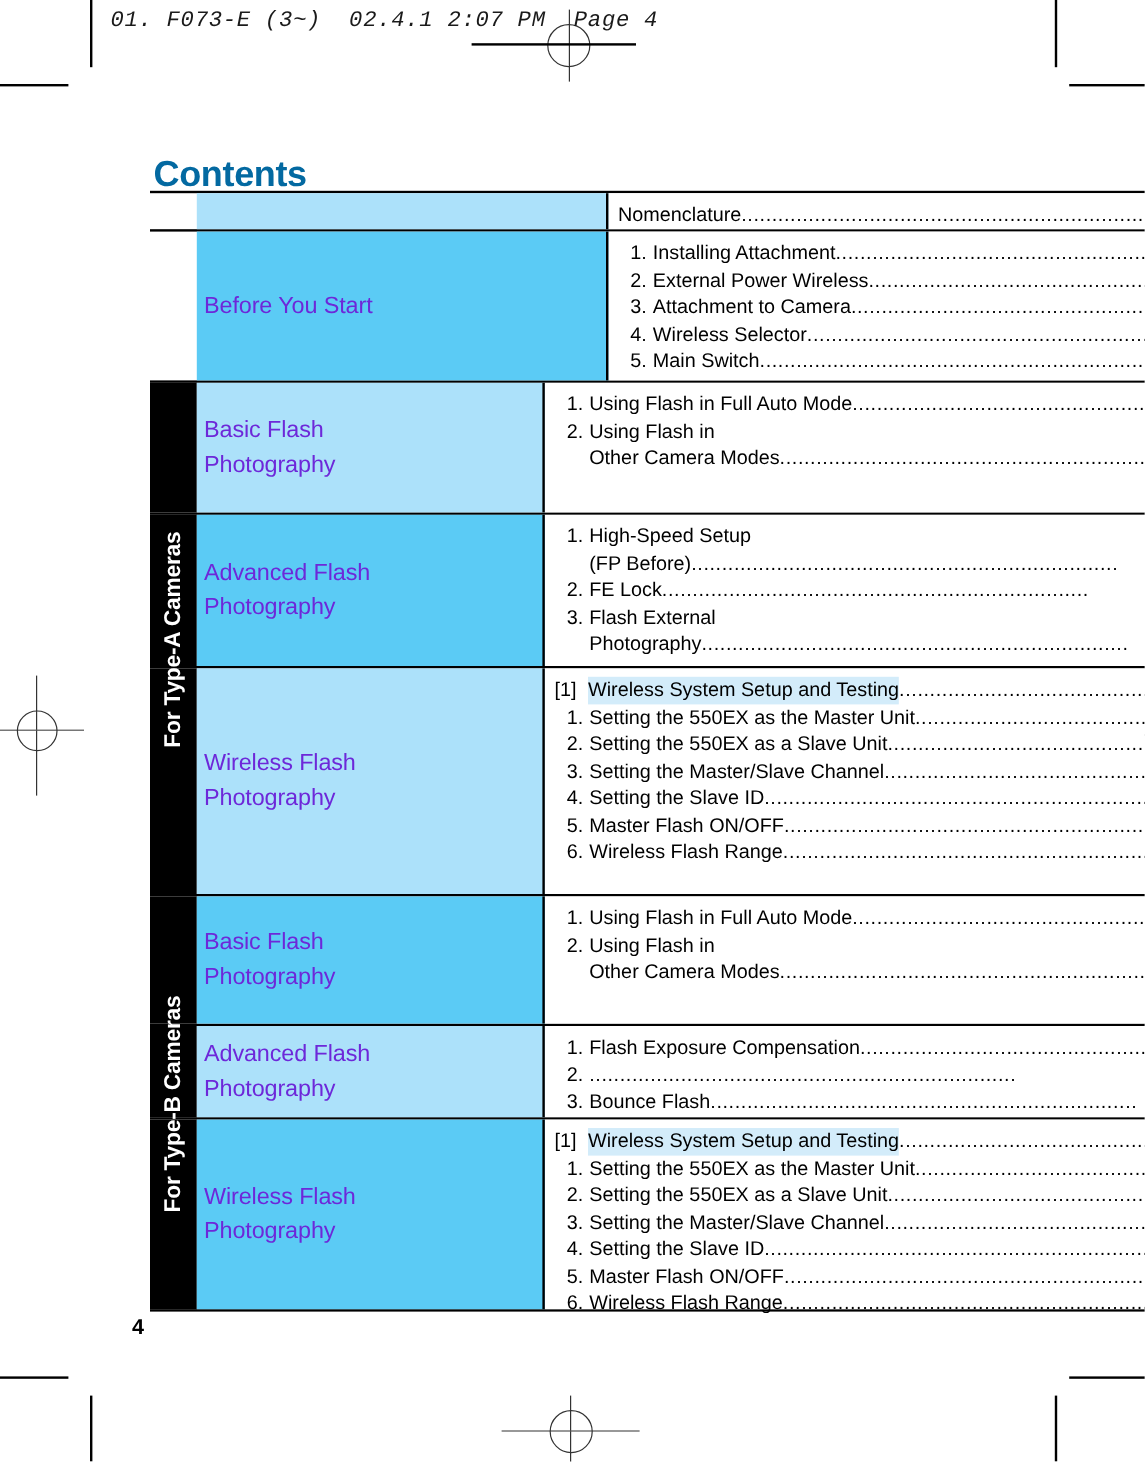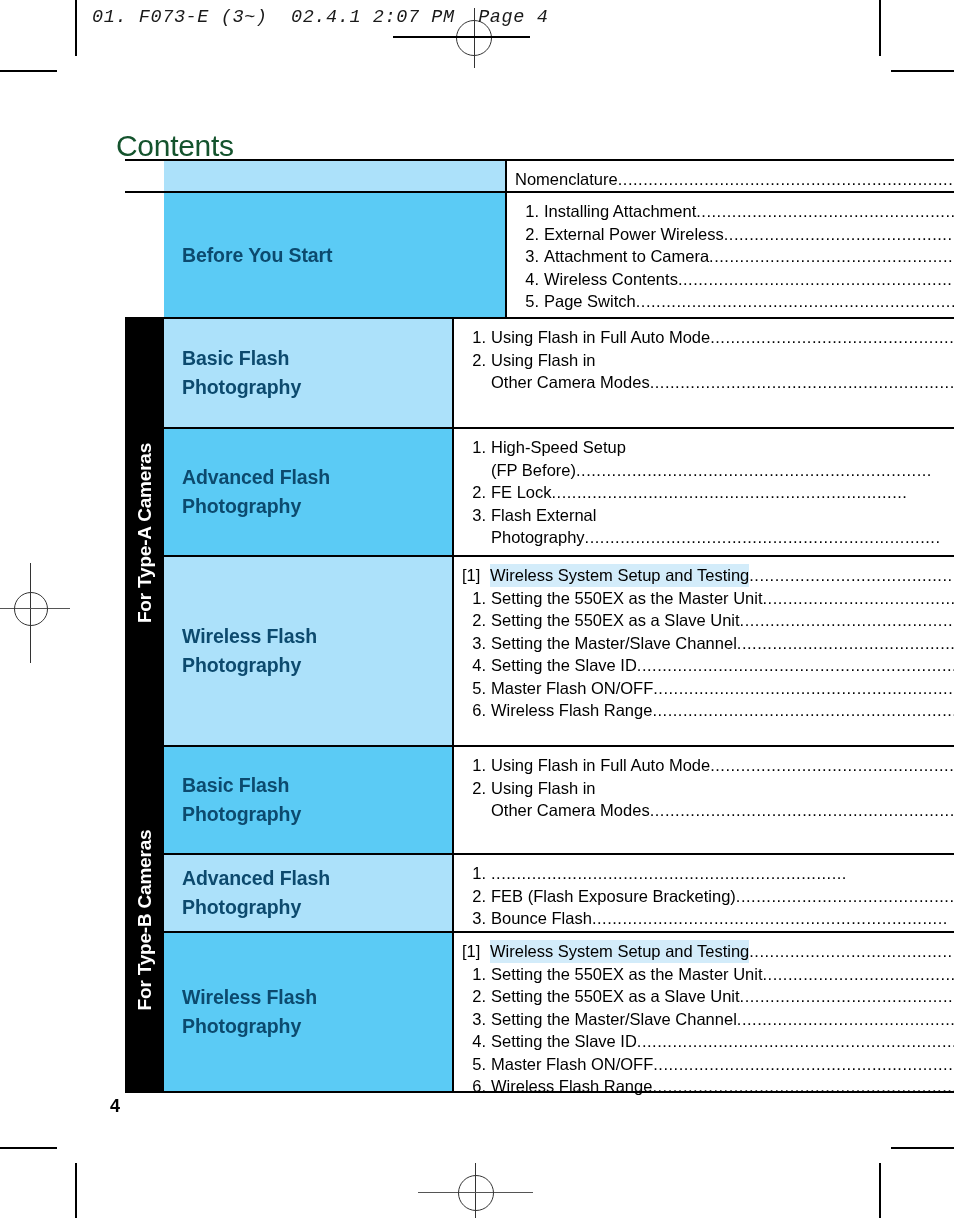--- a/index.html
+++ b/index.html
@@ -53,25 +53,25 @@
     left: 393px;
     top: 36px;
     width: 137px;
     height: 2px;
     background: #000;
   }
 
   
   .page-title {
     position: absolute;
-    left: 116px;
+    left: 128px;
     top: 109px;
     font-size: 30px;
-    font-weight: normal;
-    color: #14532d;
+    font-weight: bold;
+    color: #0369a1;
     letter-spacing: -0.3px;
   }
 
   
   .toc {
     position: absolute;
     left: 125px;
     top: 159px;
     width: 829px;
     border-top: 2px solid #000;
@@ -96,24 +96,24 @@
   .label-cell {
     flex: 0 0 auto;
     position: relative;
     box-sizing: border-box;
     display: flex;
     align-items: center;
     border-right: 2px solid #000;
   }
   .label-cell .label-text {
     font-size: 19.5px;
-    font-weight: bold;
-    color: #0c4a6e;
+    font-weight: normal;
+    color: #6d28d9;
     line-height: 1.47;
-    padding-left: 18px;
+    padding-left: 6px;
     letter-spacing: -0.1px;
   }
   .label-cell.indent-head .label-text { padding-left: 22px; }
 
   .items-cell {
     flex: 1 1 auto;
     box-sizing: border-box;
     padding: 7px 0 8px 8px;
     background: #fff;
   }
@@ -241,26 +241,26 @@
           <span class="txt">External Power Wireless</span>
           <span class="dots">......................................................................</span>
         </div>
         <div class="entry">
           <span class="num w2">3.</span>
           <span class="txt">Attachment to Camera</span>
           <span class="dots">......................................................................</span>
         </div>
         <div class="entry">
           <span class="num w2">4.</span>
-          <span class="txt">Wireless Contents</span>
+          <span class="txt">Wireless Selector</span>
           <span class="dots">......................................................................</span>
         </div>
         <div class="entry">
           <span class="num w2">5.</span>
-          <span class="txt">Page Switch</span>
+          <span class="txt">Main Switch</span>
           <span class="dots">......................................................................</span>
         </div>
       </div>
     </div>
     <div class="toc-row" style="height: 110px;">
       <div class="tabcol"></div>
       <div class="label-cell" style="flex-basis: 290px; width: 290px; background: rgb(172, 225, 250);">
         <div class="label-text">Basic Flash<br>Photography</div>
       </div>
       <div class="items-cell">
@@ -385,25 +385,25 @@
       </div>
     </div>
     <div class="toc-row" style="height: 78px;">
       <div class="tabcol"></div>
       <div class="label-cell" style="flex-basis: 290px; width: 290px; background: rgb(172, 225, 250);">
         <div class="label-text">Advanced Flash<br>Photography</div>
       </div>
       <div class="items-cell">
         <div class="entry">
           <span class="num w2">1.</span>
-          <span class="dots">......................................................................</span>
-        </div>
-        <div class="entry">
-          <span class="num w2">2.</span>
-          <span class="txt">FEB (Flash Exposure Bracketing)</span>
+          <span class="txt">Flash Exposure Compensation</span>
+          <span class="dots">......................................................................</span>
+        </div>
+        <div class="entry">
+          <span class="num w2">2.</span>
           <span class="dots">......................................................................</span>
         </div>
         <div class="entry">
           <span class="num w2">3.</span>
           <span class="txt">Bounce Flash</span>
           <span class="dots">......................................................................</span>
         </div>
       </div>
     </div>
     <div class="toc-row" style="height: 160px;">

